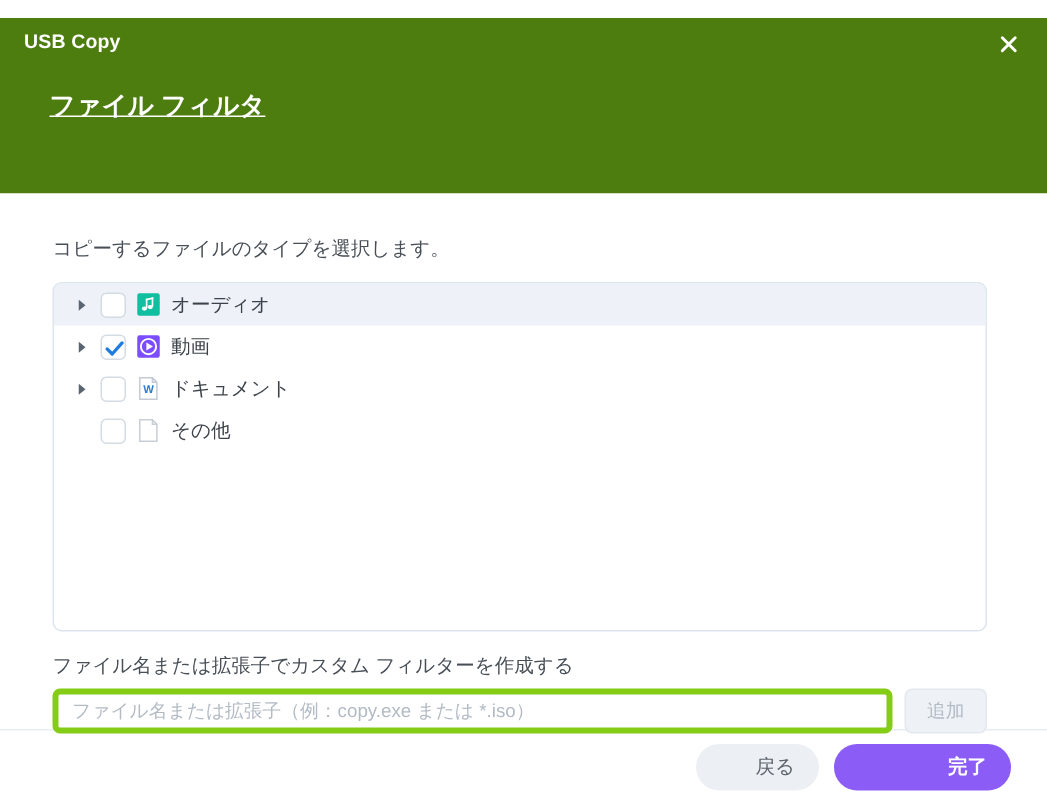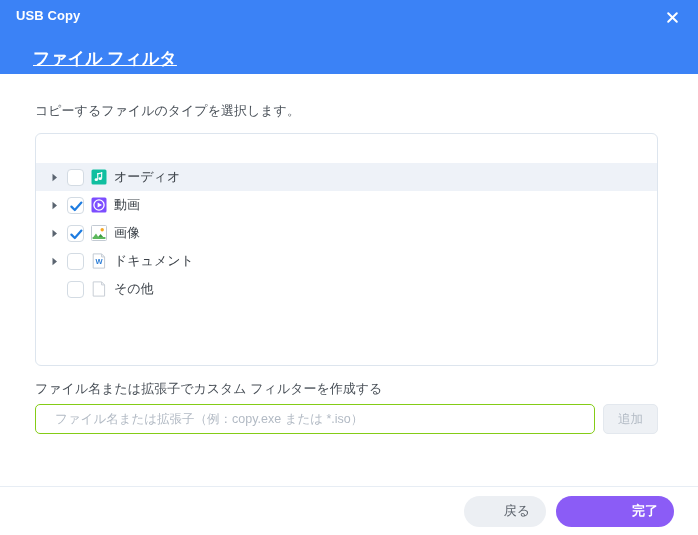--- a/index.html
+++ b/index.html
@@ -14,23 +14,24 @@
     position: relative;
     width: 698px; height: 535px;
     background: #ffffff;
     display: flex;
     flex-direction: column;
   }
 
   
   .header {
     position: relative;
-    height: 74px;
-    background: #3b82f6;
+    height: 117px;
+    background: #4d7c0f;
     flex: 0 0 auto;
+    margin-top: 12px;
   }
   .app-title {
     position: absolute;
     left: 16px; top: 8px;
     font-size: 13px;
     font-weight: bold;
     color: #ffffff;
     letter-spacing: 0.1px;
   }
   .close-btn {
@@ -79,21 +80,21 @@
     background: #ffffff;
     overflow: hidden;
   }
   .list-row {
     display: flex;
     align-items: center;
     height: 28px;
     padding-left: 15px;
     cursor: pointer;
   }
-  .list-row.selected { background: #eef2f8; margin-top: 29px; }
+  .list-row.selected { background: #eef2f8; }
 
   .twisty {
     width: 16px;
     height: 28px;
     display: flex;
     align-items: center;
     justify-content: flex-start;
     flex: 0 0 16px;
     cursor: pointer;
   }
@@ -136,24 +137,24 @@
   .filter-row {
     position: absolute;
     left: 35px; top: 330px;
     width: 623px;
     display: flex;
     align-items: center;
   }
   .filter-input {
     width: 560px;
     height: 30px;
-    border: 1px solid #84cc16;
+    border: 4px solid #84cc16;
     border-radius: 5px;
     background: #ffffff;
-    padding: 0 19px;
+    padding: 0 9px;
     font-size: 12.5px;
     font-family: "Liberation Sans", "DejaVu Sans", sans-serif;
     color: #1d4ed8;
     outline: none;
   }
   .filter-input::placeholder { color: #b2bac4; }
   .add-btn {
     margin-left: 8px;
     width: 55px;
     height: 30px;
@@ -247,42 +248,20 @@
         <span class="ficon">
           <svg width="16" height="16" viewBox="0 0 16 16" aria-hidden="true">
             <rect x="0.5" y="0.5" width="15" height="15" rx="1.5" fill="#7c4dff"></rect>
             <circle cx="8" cy="8" r="5.1" fill="none" stroke="#ffffff" stroke-width="1.3"></circle>
             <path d="M6.6 5.4 L11 8 L6.6 10.6 Z" fill="#ffffff"></path>
           </svg>
         </span>
         <span class="row-label">動画</span>
       </div>
 
-      <div class="list-row">
-        <span class="twisty">
-          <svg width="8" height="9" viewBox="0 0 8 9" aria-hidden="true">
-            <path d="M1.5 0.8 L6 4.5 L1.5 8.2 Z" fill="#5a6470"></path>
-          </svg>
-        </span>
-        <span class="cbox">
-          <svg width="15" height="15" viewBox="0 0 15 15" aria-hidden="true">
-            <path d="M2.4 7.6 L5.8 11 L12.4 3.6" stroke="#1e7ce0" stroke-width="2.2" fill="none" stroke-linecap="round" stroke-linejoin="round"></path>
-          </svg>
-        </span>
-        <span class="ficon">
-          <svg width="16" height="16" viewBox="0 0 16 16" aria-hidden="true">
-            <rect x="0.5" y="0.5" width="15" height="15" rx="1" fill="#ffffff" stroke="#c3cad3"></rect>
-            <circle cx="11.2" cy="4.8" r="1.7" fill="#f5a623"></circle>
-            <path d="M2 12.5 L5 8.6 L7.6 12.5 Z" fill="#5cb85c"></path>
-            <path d="M6.6 12.5 L9.6 9.1 L12.6 12.5 Z" fill="#3d9c40"></path>
-            <rect x="1.6" y="12" width="12.8" height="2" fill="#5cb85c"></rect>
-          </svg>
-        </span>
-        <span class="row-label">画像</span>
-      </div>
 
       <div class="list-row">
         <span class="twisty">
           <svg width="8" height="9" viewBox="0 0 8 9" aria-hidden="true">
             <path d="M1.5 0.8 L6 4.5 L1.5 8.2 Z" fill="#5a6470"></path>
           </svg>
         </span>
         <span class="cbox"></span>
         <span class="ficon">
           <svg width="16" height="16" viewBox="0 0 16 16" aria-hidden="true">

